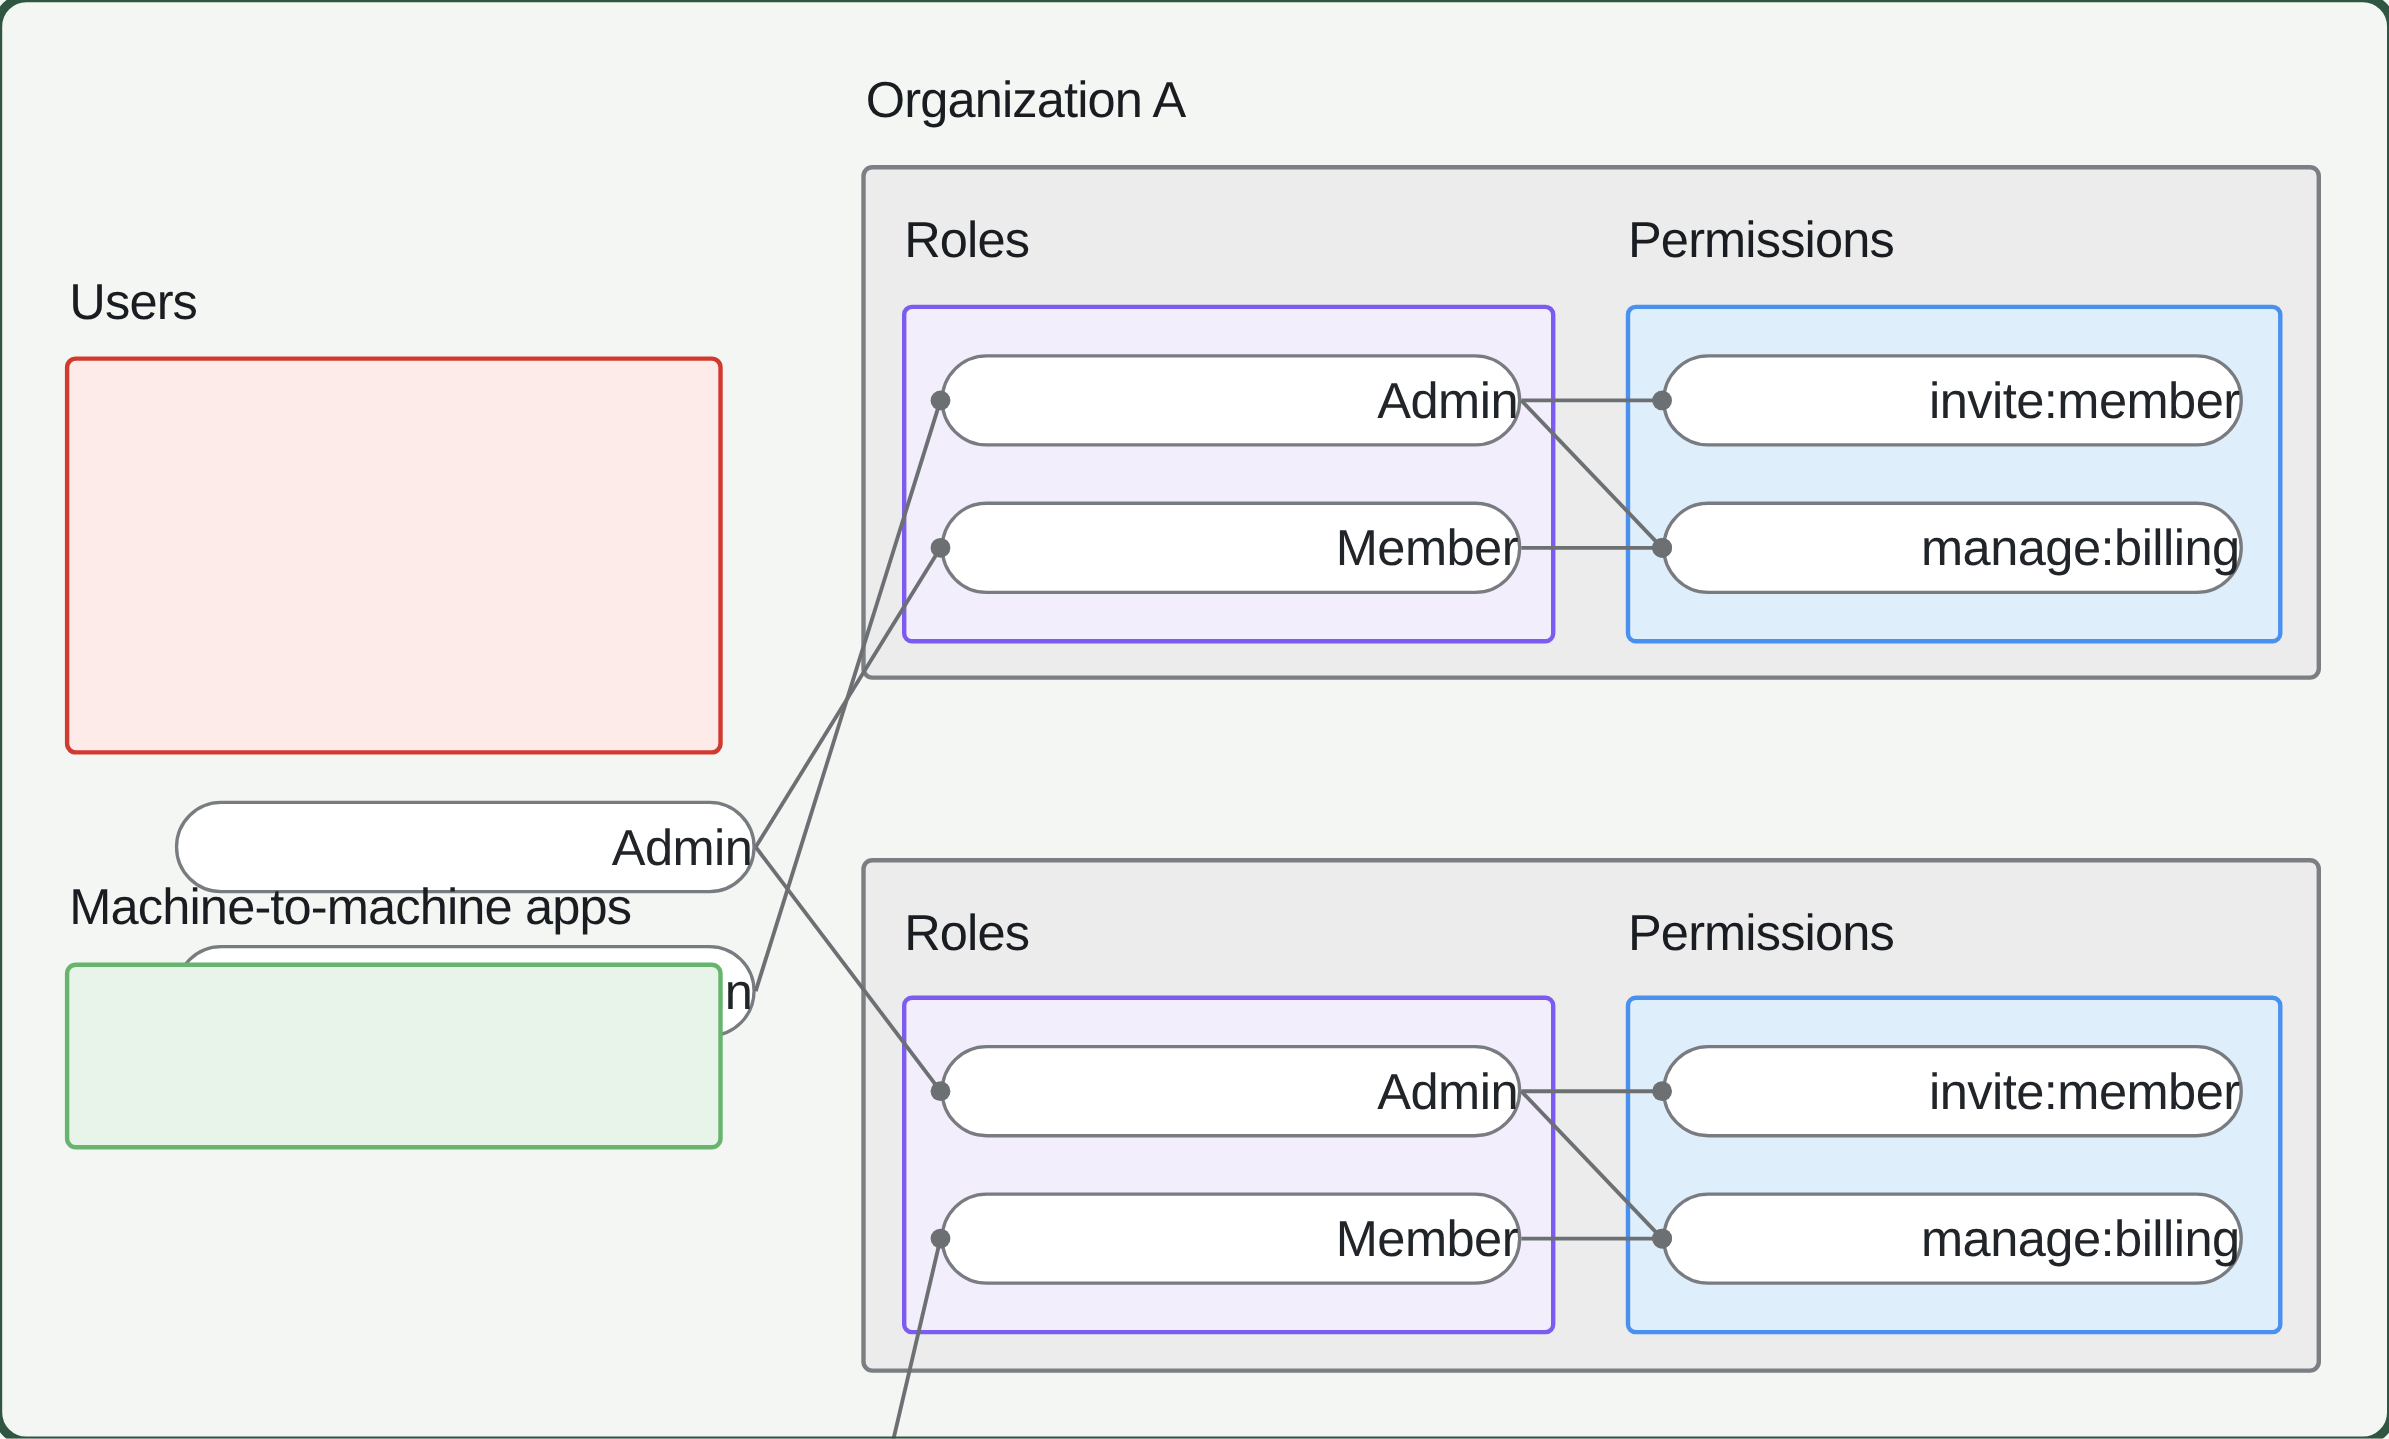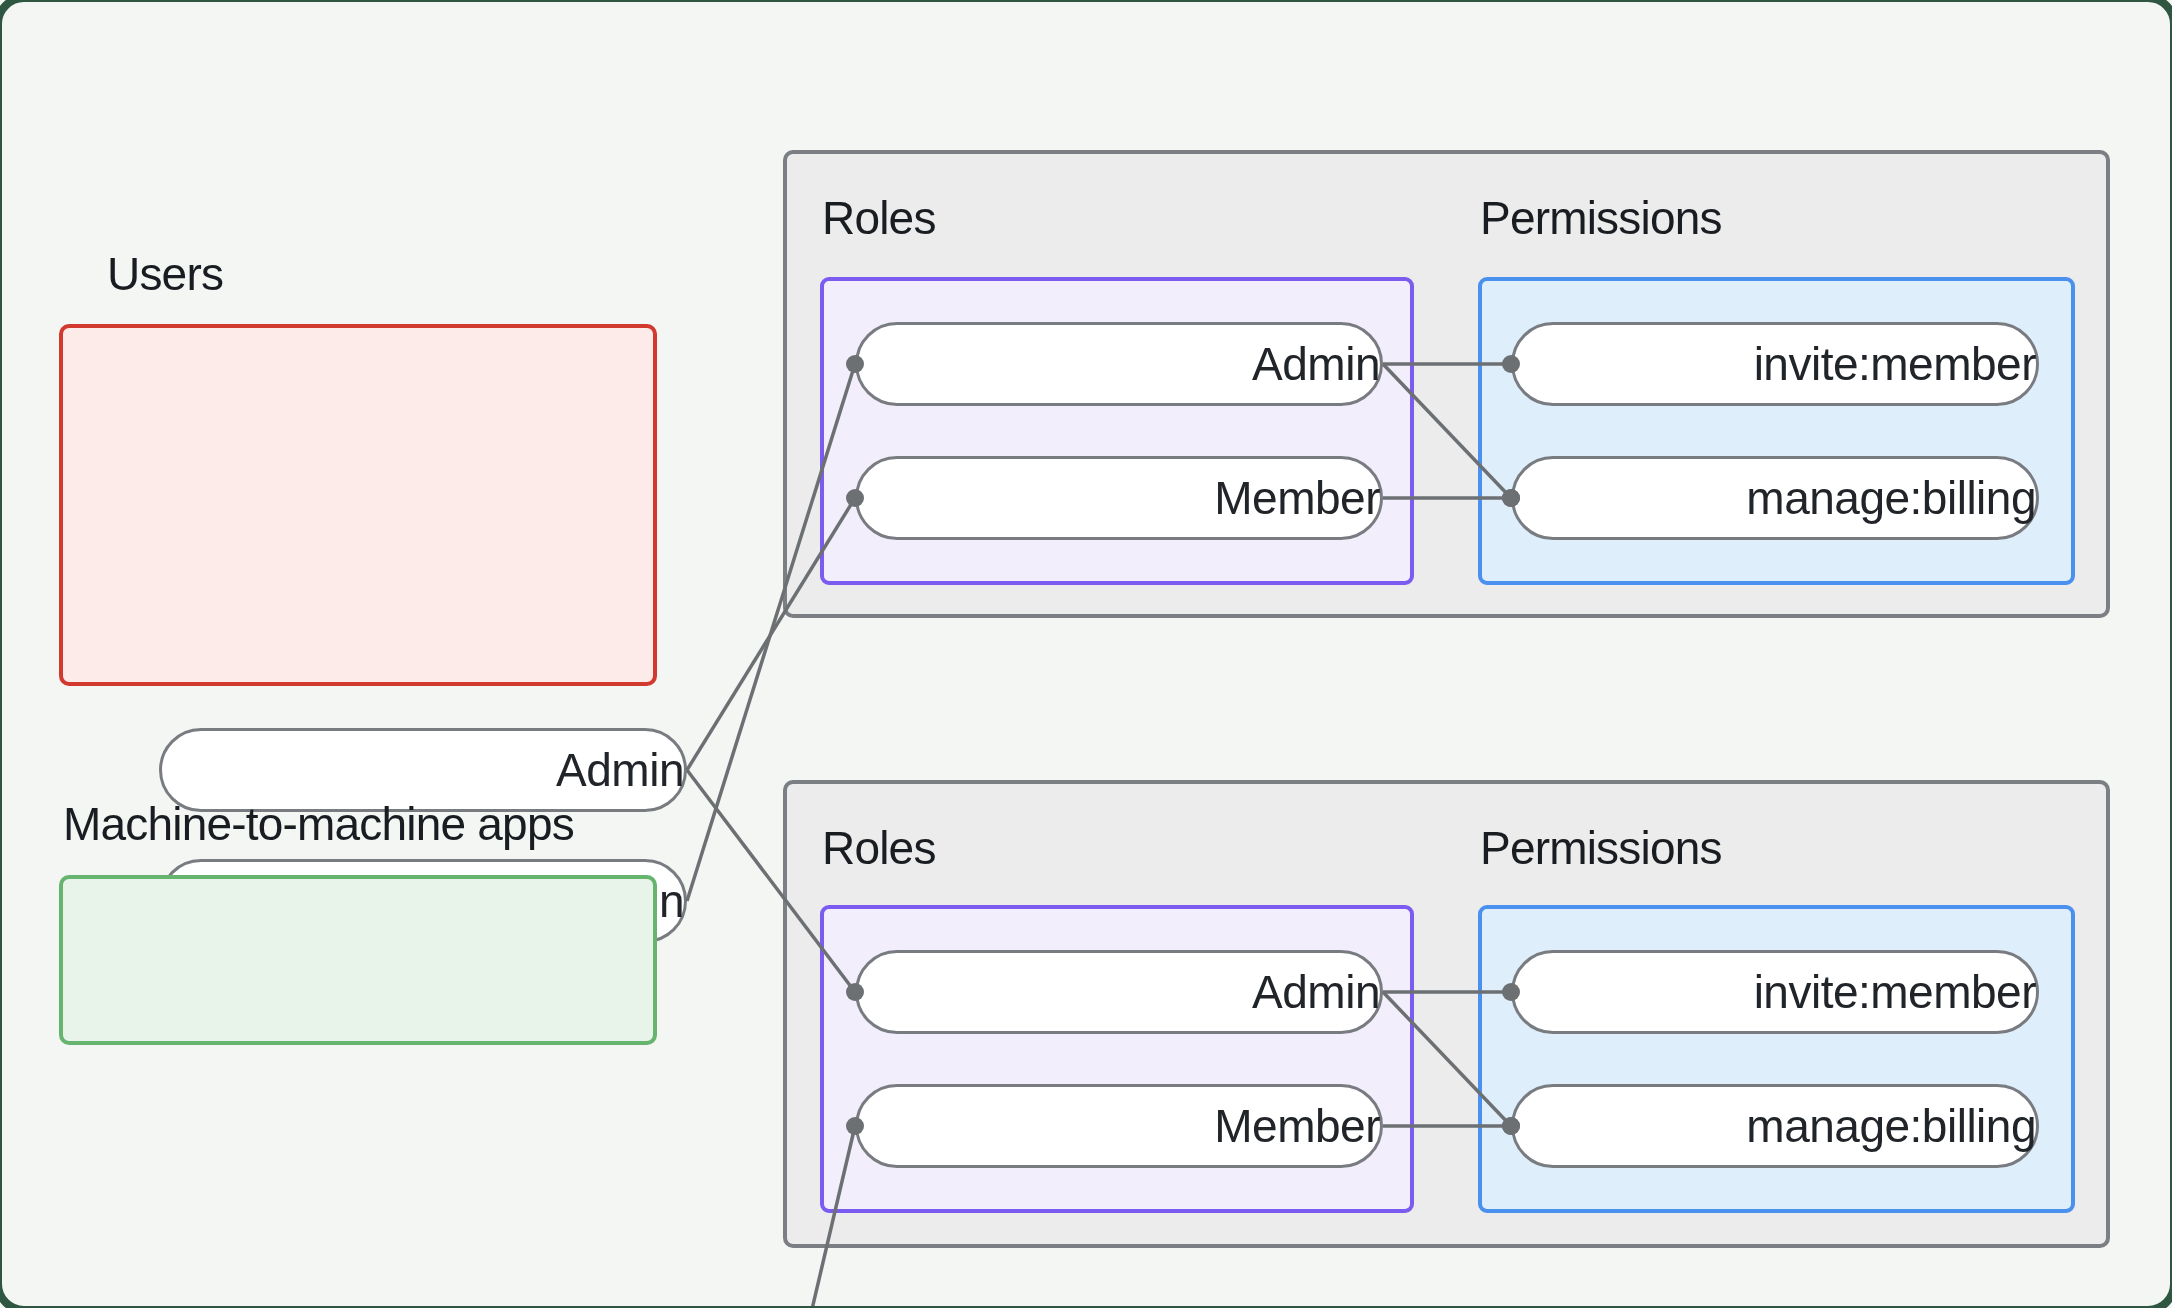--- a/index.html
+++ b/index.html
@@ -61,21 +61,21 @@
   [data-node-id="org-a-admin"]  { left:855px;  top:322px; }
   [data-node-id="org-a-member"] { left:855px;  top:456px; }
   [data-node-id="org-a-invite"] { left:1511px; top:322px; }
   [data-node-id="org-a-manage"] { left:1511px; top:456px; }
   
   [data-node-id="org-b-admin"]  { left:855px;  top:950px; }
   [data-node-id="org-b-member"] { left:855px;  top:1084px; }
   [data-node-id="org-b-invite"] { left:1511px; top:950px; }
   [data-node-id="org-b-manage"] { left:1511px; top:1084px; }
   
-  .users-label { left:63px;  top:248px;margin-left:44px; }
+  .users-label { left:63px;  top:248px; }
   .m2m-label   { left:63px;  top:798px; }
   .org-a-label { left:787px; top:64px;  }
   .org-b-label { left:787px; top:694px; }
   .roles-label-a { left:822px;  top:192px; }
   .perms-label-a { left:1480px; top:192px; }
   .roles-label-b { left:822px;  top:822px; }
   .perms-label-b { left:1480px; top:822px; }
   #connections{
     position:absolute; left:0; top:0;
     width:2172px; height:1308px;
@@ -95,20 +95,21 @@
     <div class="pill" data-node-id="john">
       <span>John</span>
     </div>
   </div>
 
   <div class="section-label m2m-label">Machine-to-machine apps</div>
   <div class="group-box m2m-box">
     
   </div>
 
+  <div class="section-label org-a-label">Organization A</div>
   <div class="group-box org-box org-a"></div>
   <div class="section-label roles-label-a">Roles</div>
   <div class="section-label perms-label-a">Permissions</div>
   <div class="zone-box roles-zone a"></div>
   <div class="zone-box perms-zone a"></div>
 
   <div class="pill" data-node-id="org-a-admin">
     <span>Admin</span>
   </div>
   <div class="pill" data-node-id="org-a-member">

